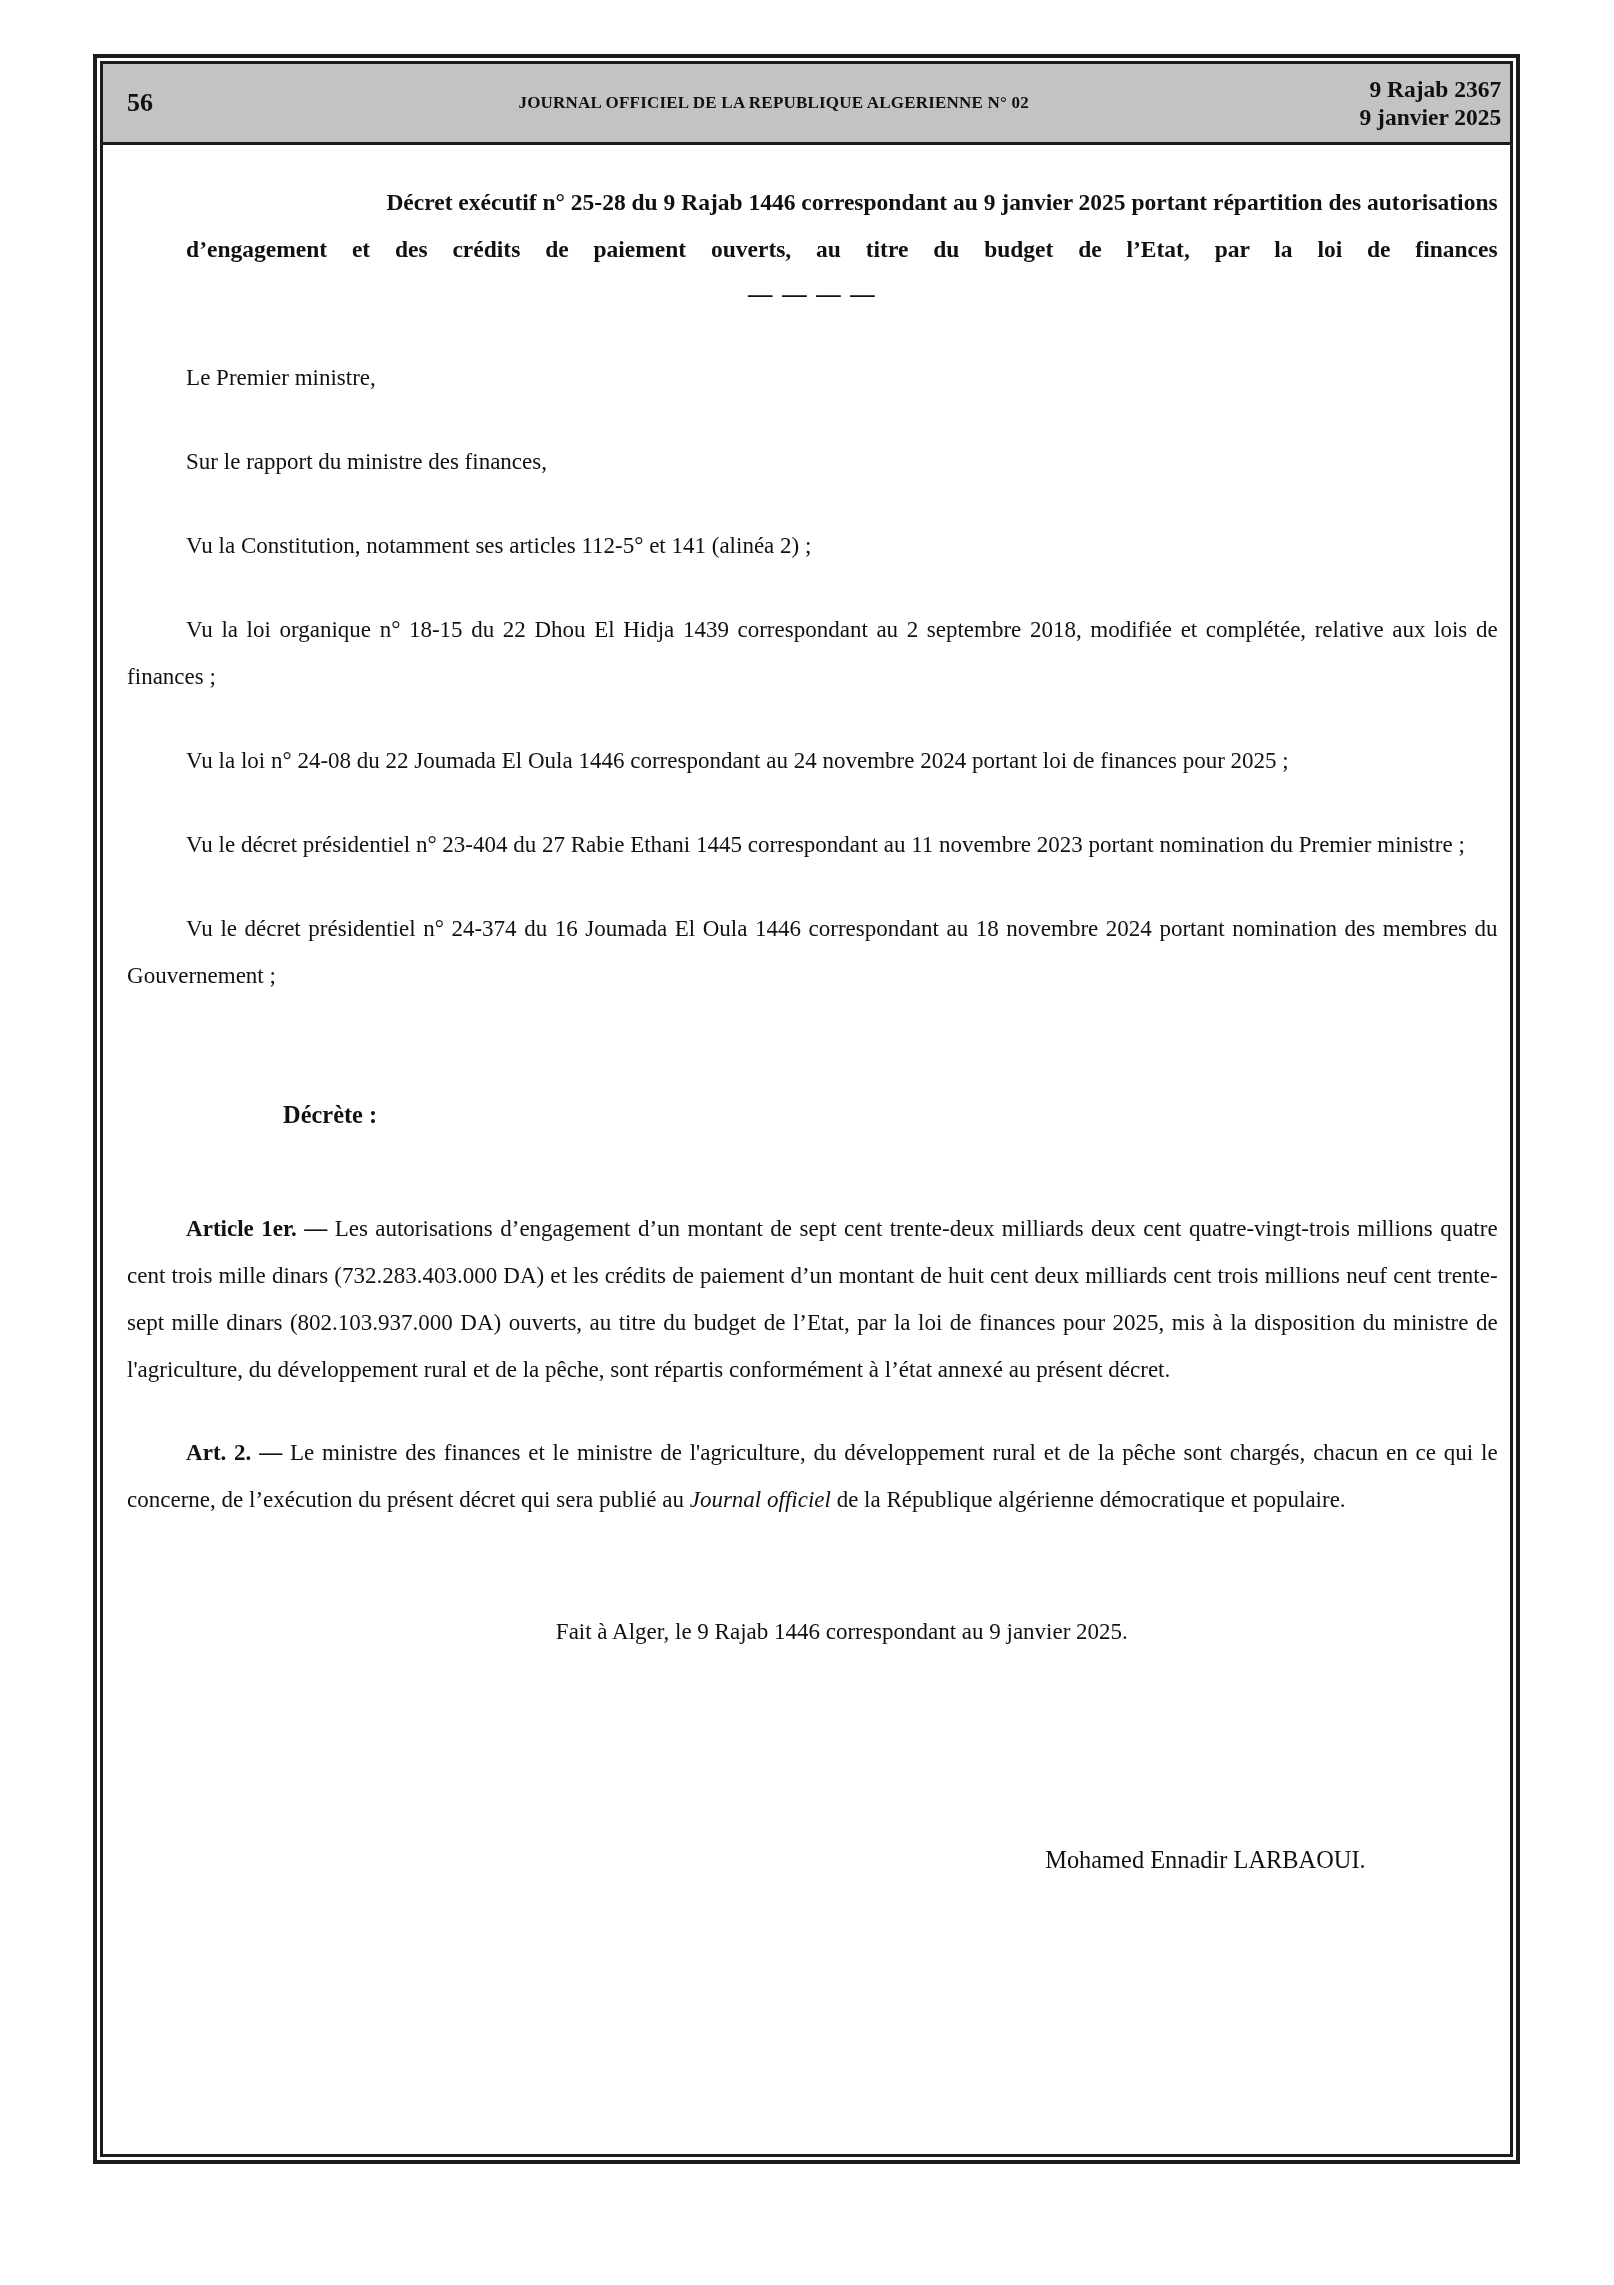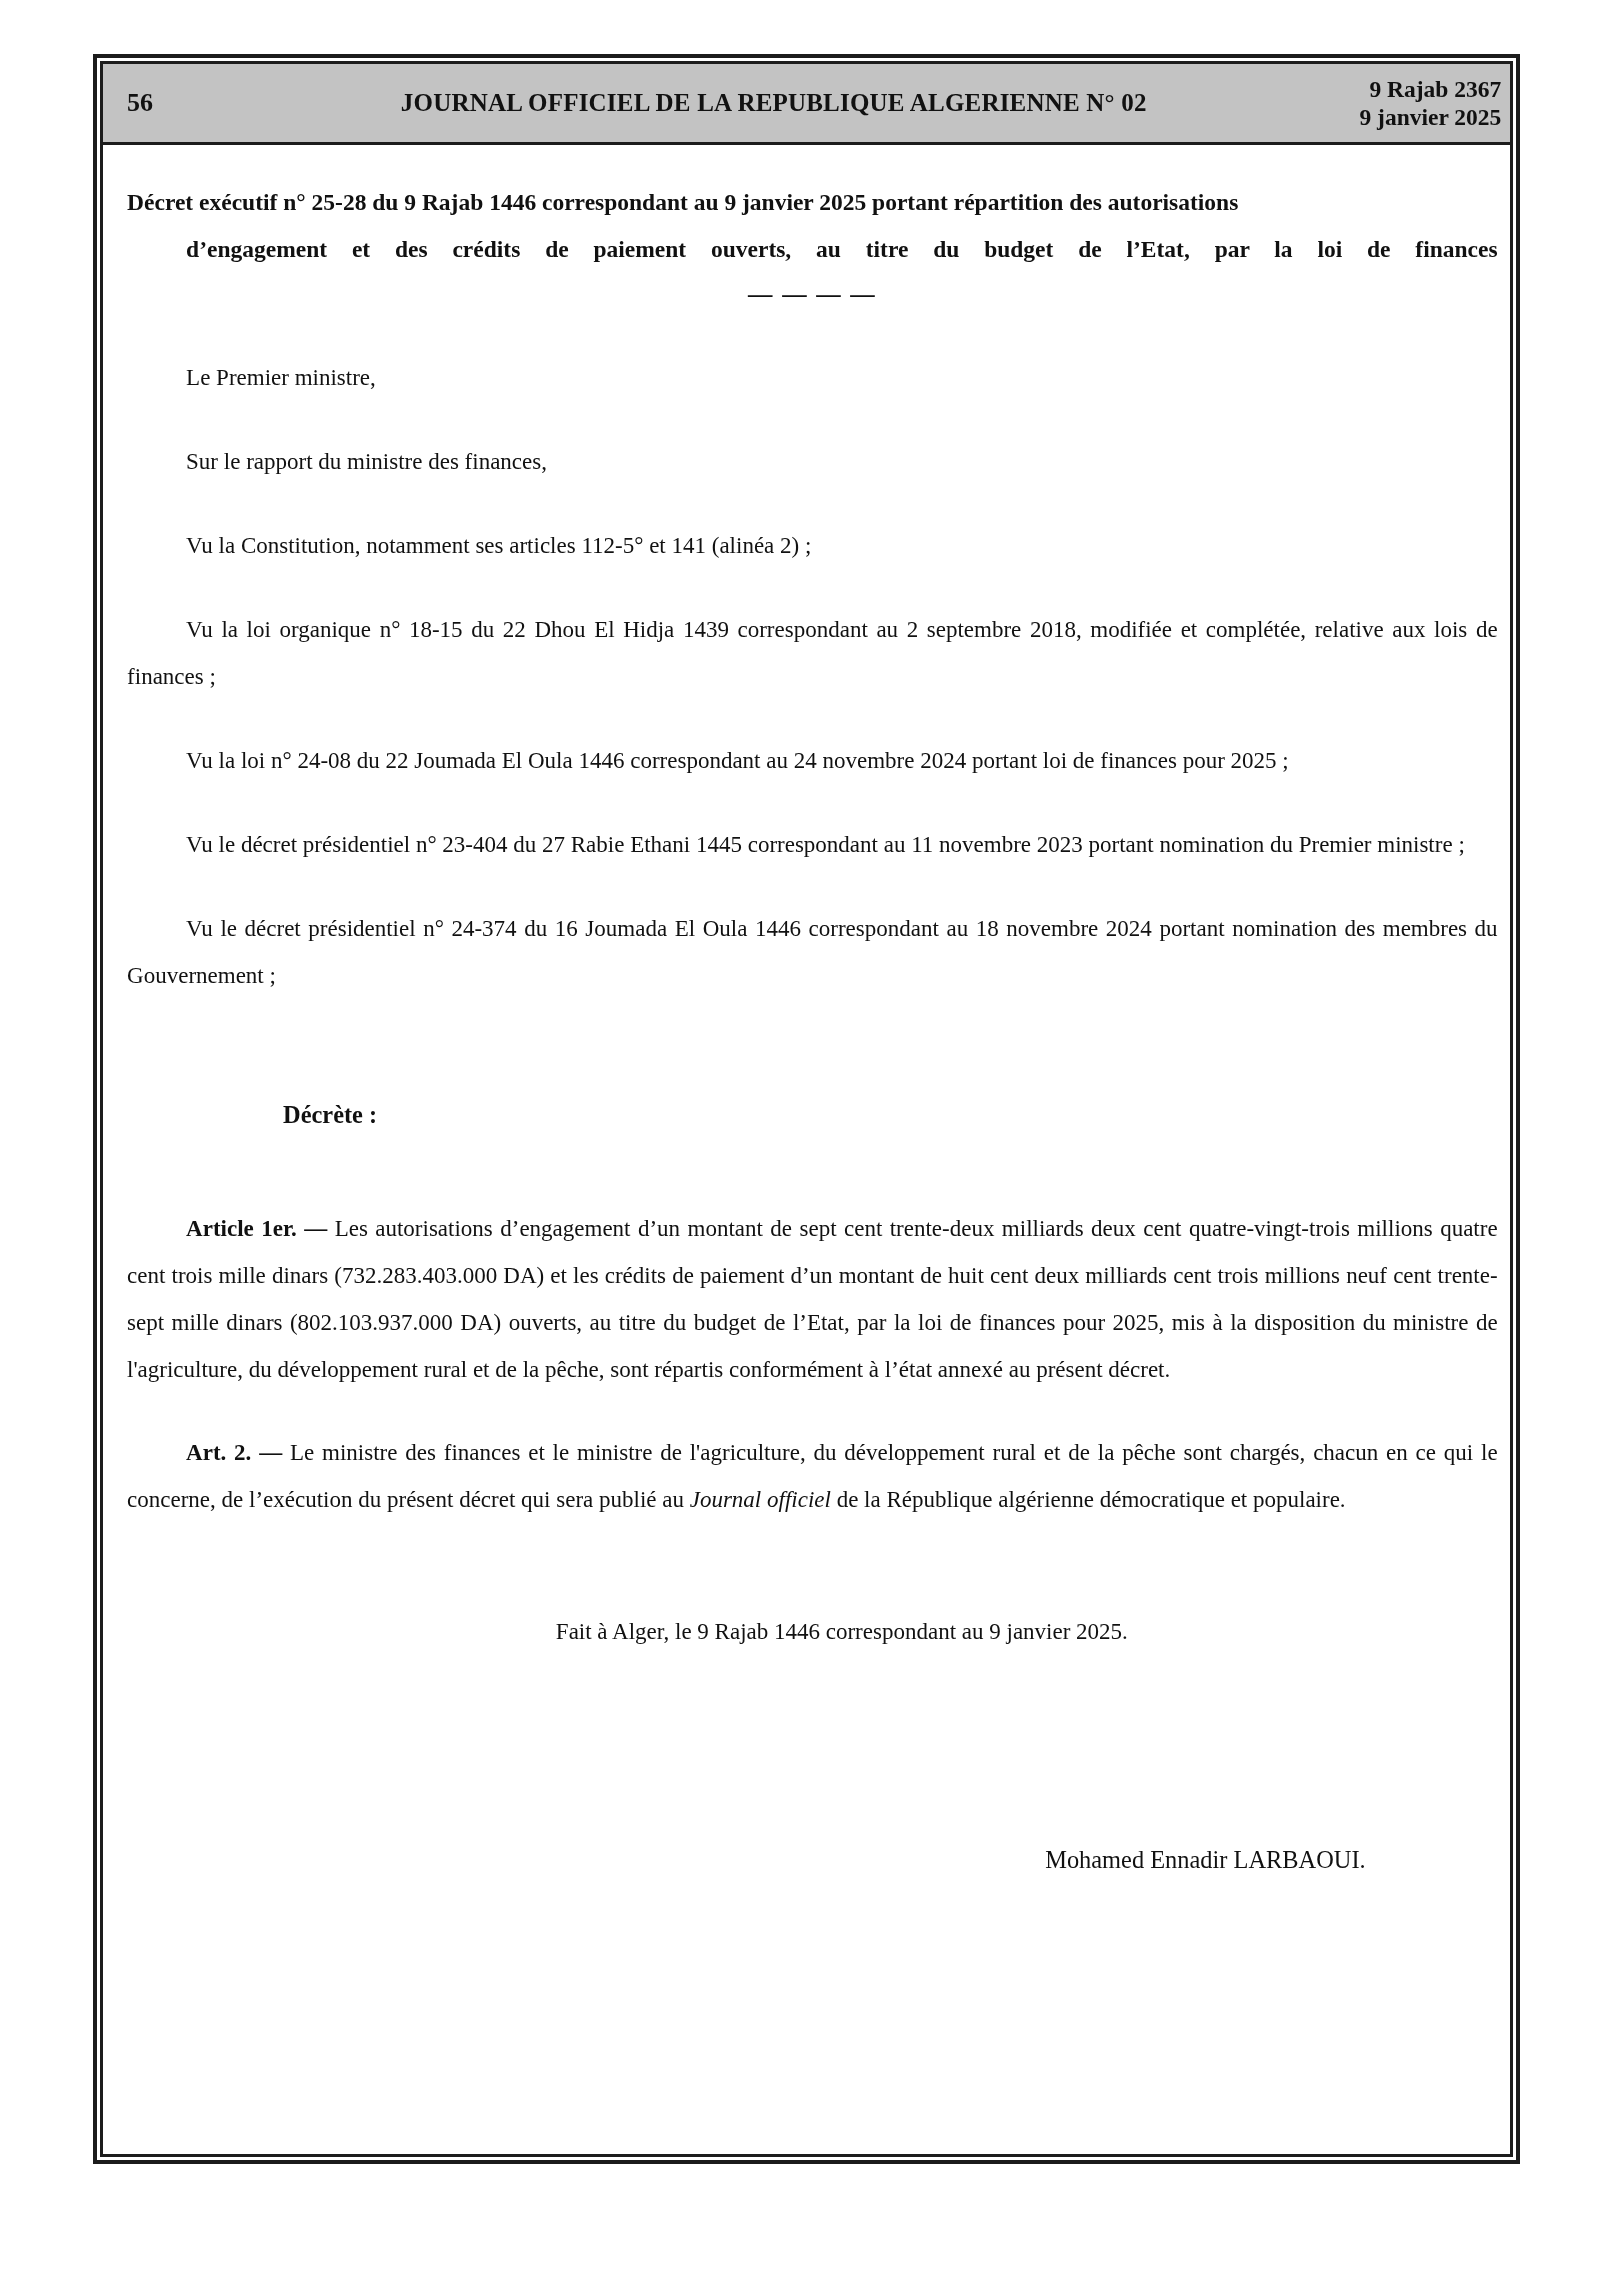--- a/index.html
+++ b/index.html
@@ -44,21 +44,21 @@
   .page-number {
     font-weight: bold;
     font-size: 26px;
     width: 136px;
     flex: 0 0 auto;
   }
   .journal-title {
     flex: 1 1 auto;
     text-align: center;
     font-weight: bold;
-    font-size: 25px;
+    font-size: 17px;
     white-space: nowrap;
     letter-spacing: 0.2px;
   }
   .header-dates {
     flex: 0 0 auto;
     text-align: right;
     font-weight: bold;
     font-size: 23.5px;
     line-height: 28px;
     width: 217px;
@@ -67,21 +67,21 @@
     flex: 1 1 auto;
     padding: 0 12.7px 0 24.4px;
     box-sizing: border-box;
   }
   .decree-title {
     margin-top: 34px;
     font-weight: bold;
     font-size: 23.5px;
     line-height: 47px;
   }
-  .decree-title .t-line1 { white-space: nowrap; }
+  .decree-title .t-line1 { white-space: nowrap; text-align: right; }
   .decree-title .t-line2 {
     padding-left: 59px;
     text-align: justify;
     text-align-last: justify;
   }
   .decree-title .t-line3 {
     padding-left: 59px;
     white-space: nowrap;
   }
   .title-separator {

